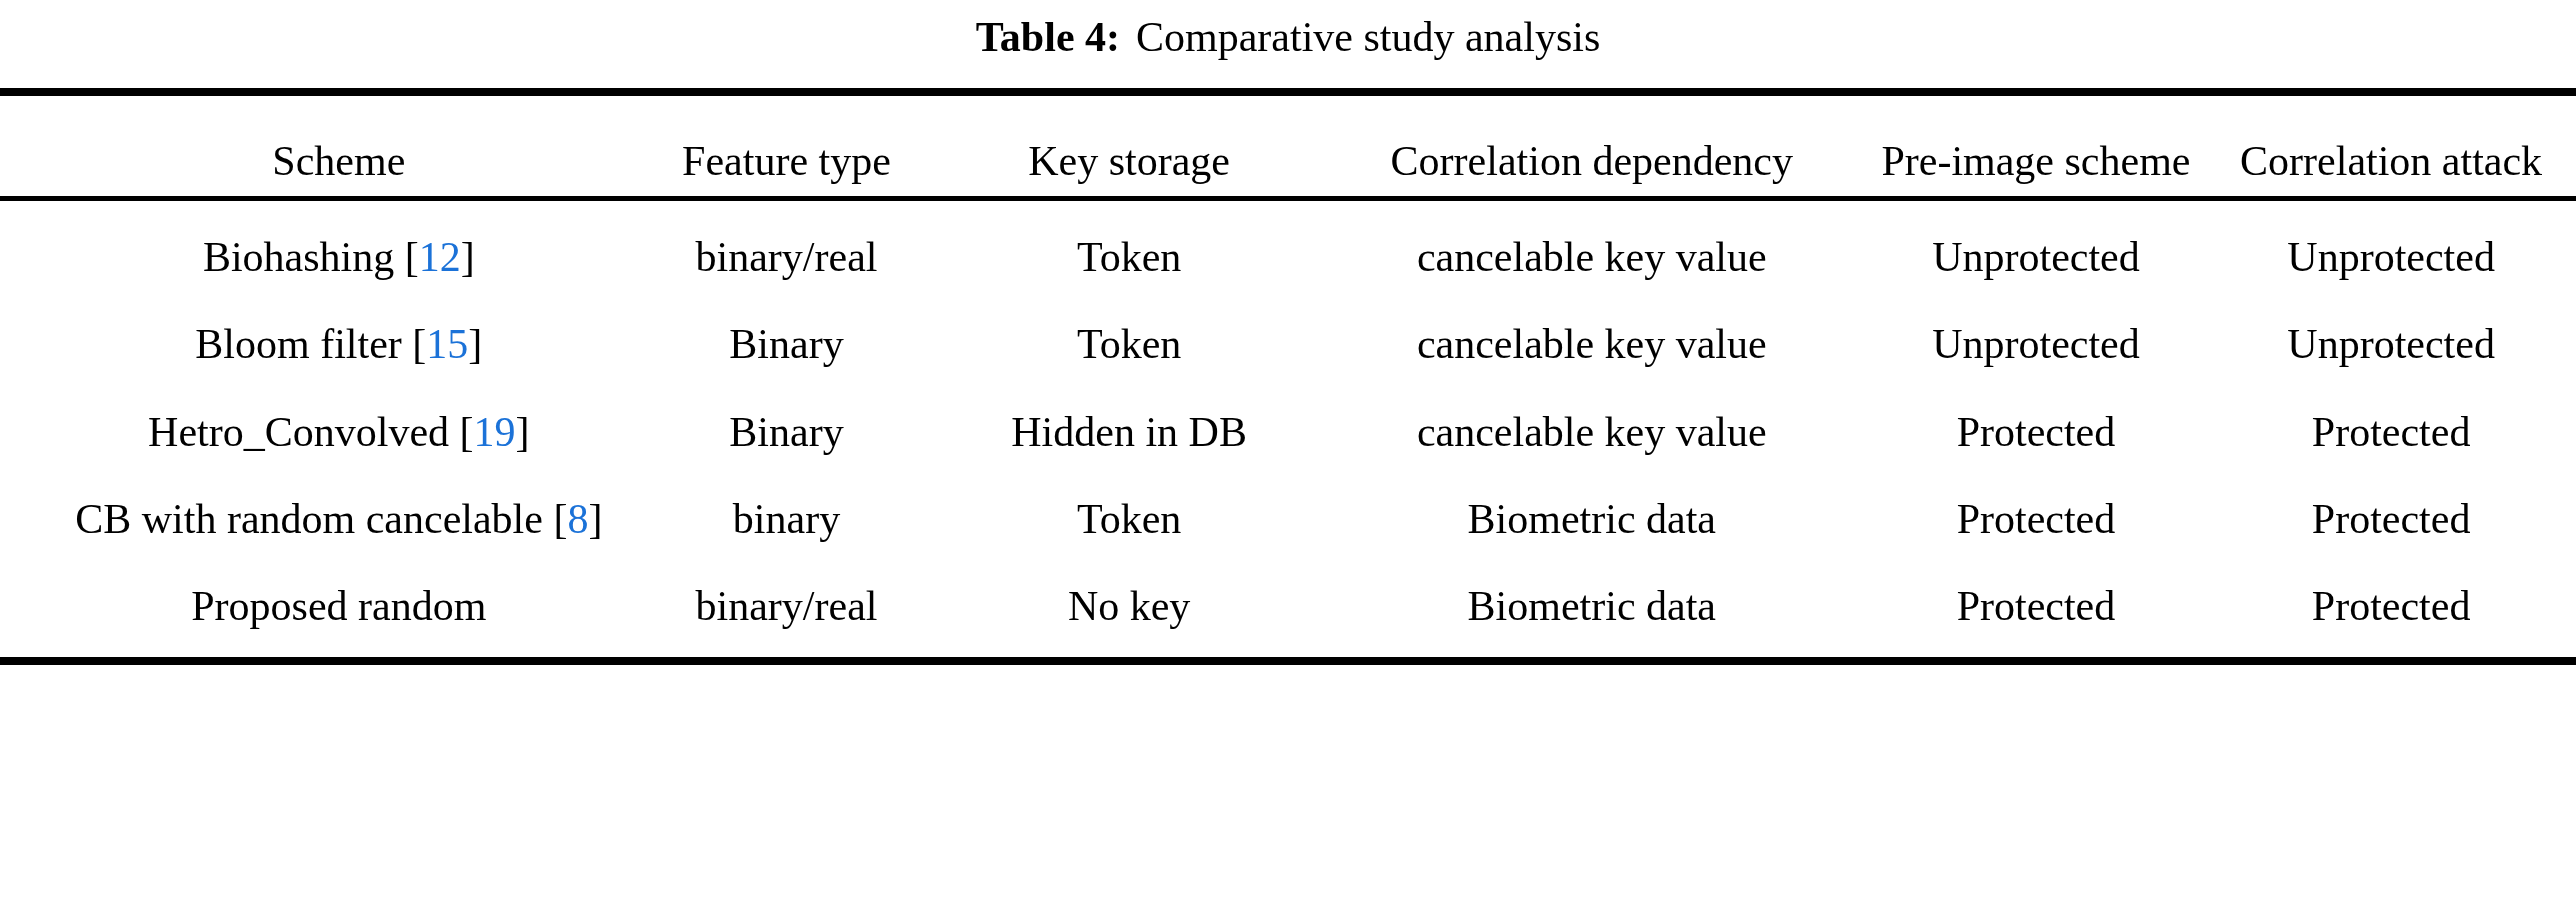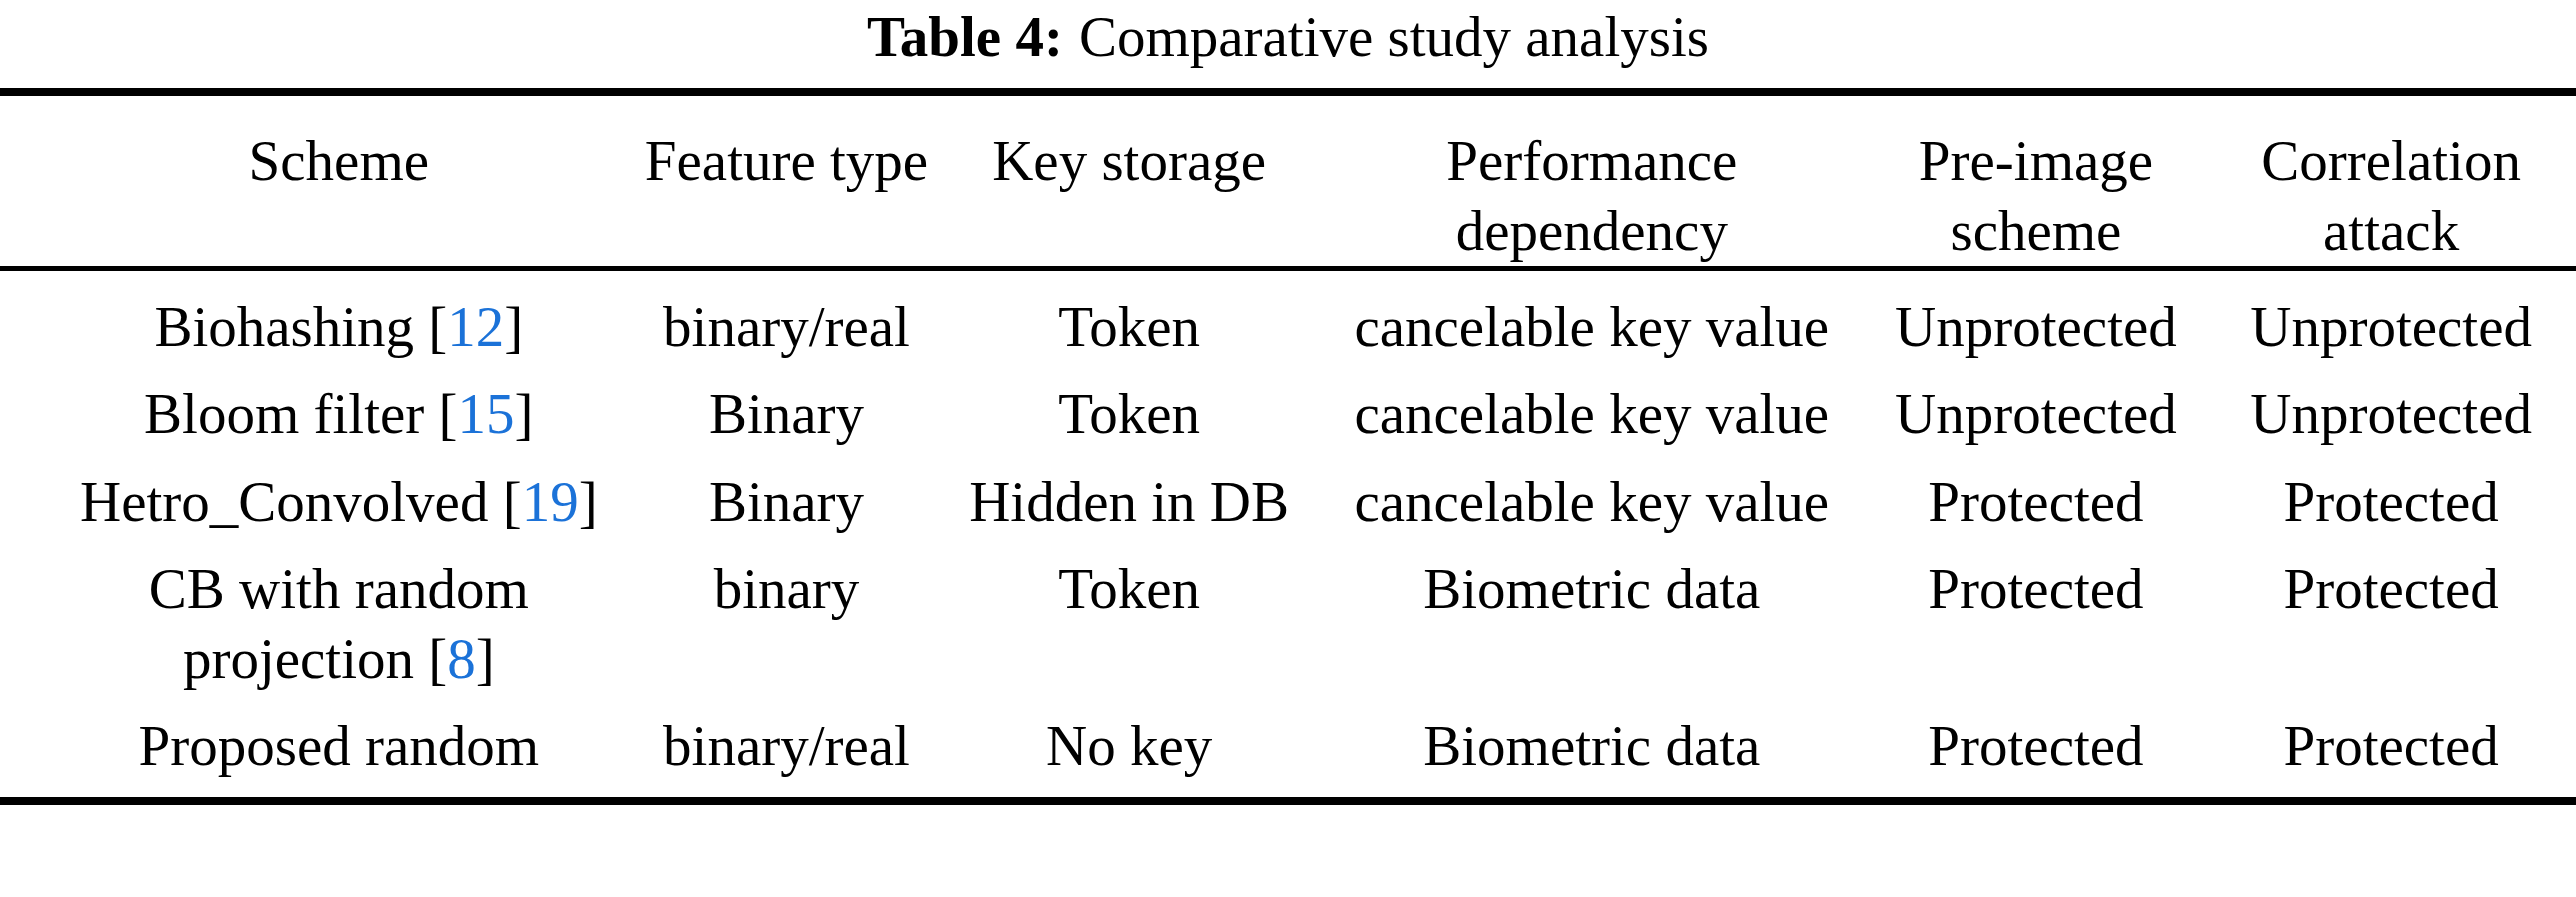--- a/index.html
+++ b/index.html
@@ -3,21 +3,21 @@
 <meta charset="utf-8">
 <style>
   html, body { margin: 0; padding: 0; background: #ffffff; }
   .page {
     position: relative;
     width: 2576px;
     height: 897px;
     background: #ffffff;
     color: #000000;
     font-family: "Liberation Serif", "DejaVu Serif", serif;
-    font-size: 57px;
+    font-size: 42px;
     overflow: hidden;
   }
   .caption {
     text-align: center;
     line-height: 72px;
     margin-top: 1.3px;
     white-space: nowrap;
   }
   .caption-label { font-weight: bold; }
   .caption-text { margin-left: 16px; }
@@ -70,21 +70,21 @@
         <col class="c3">
         <col class="c4">
         <col class="c5">
         <col class="c6">
     </colgroup>
     <thead>
       <tr>
         <th>Scheme</th>
         <th>Feature type</th>
         <th>Key storage</th>
-        <th>Performance dependency</th>
+        <th>Correlation dependency</th>
         <th>Pre-image scheme</th>
         <th>Correlation attack</th>
       </tr>
     </thead>
     <tbody>
       <tr>
         <td><span>Biohashing [</span><span class="cite">12</span><span>]</span></td>
         <td>binary/real</td>
         <td>Token</td>
         <td>cancelable key value</td>
@@ -101,21 +101,21 @@
       </tr>
       <tr>
         <td><span>Hetro_Convolved [</span><span class="cite">19</span><span>]</span></td>
         <td>Binary</td>
         <td>Hidden in DB</td>
         <td>cancelable key value</td>
         <td>Protected</td>
         <td>Protected</td>
       </tr>
       <tr>
-        <td><span>CB with random projection [</span><span class="cite">8</span><span>]</span></td>
+        <td><span>CB with random cancelable [</span><span class="cite">8</span><span>]</span></td>
         <td>binary</td>
         <td>Token</td>
         <td>Biometric data</td>
         <td>Protected</td>
         <td>Protected</td>
       </tr>
       <tr>
         <td><span>Proposed random</span><span class="cite"></span><span></span></td>
         <td>binary/real</td>
         <td>No key</td>

